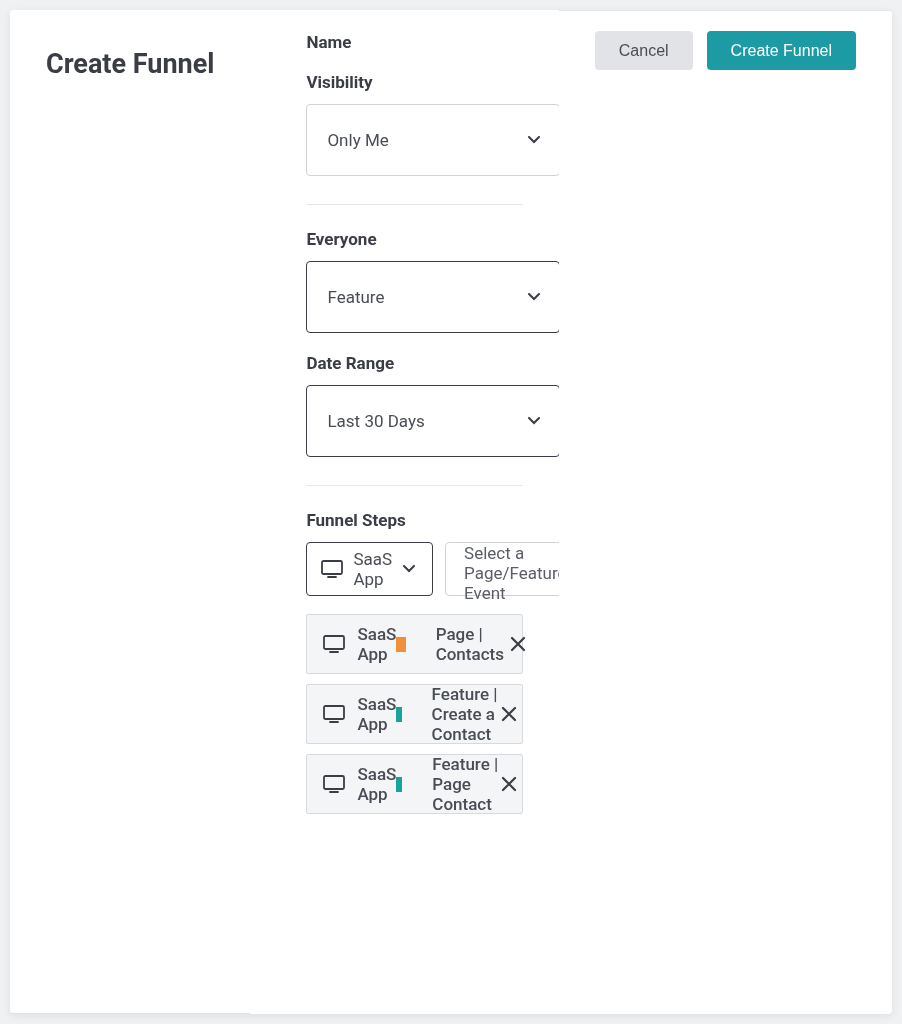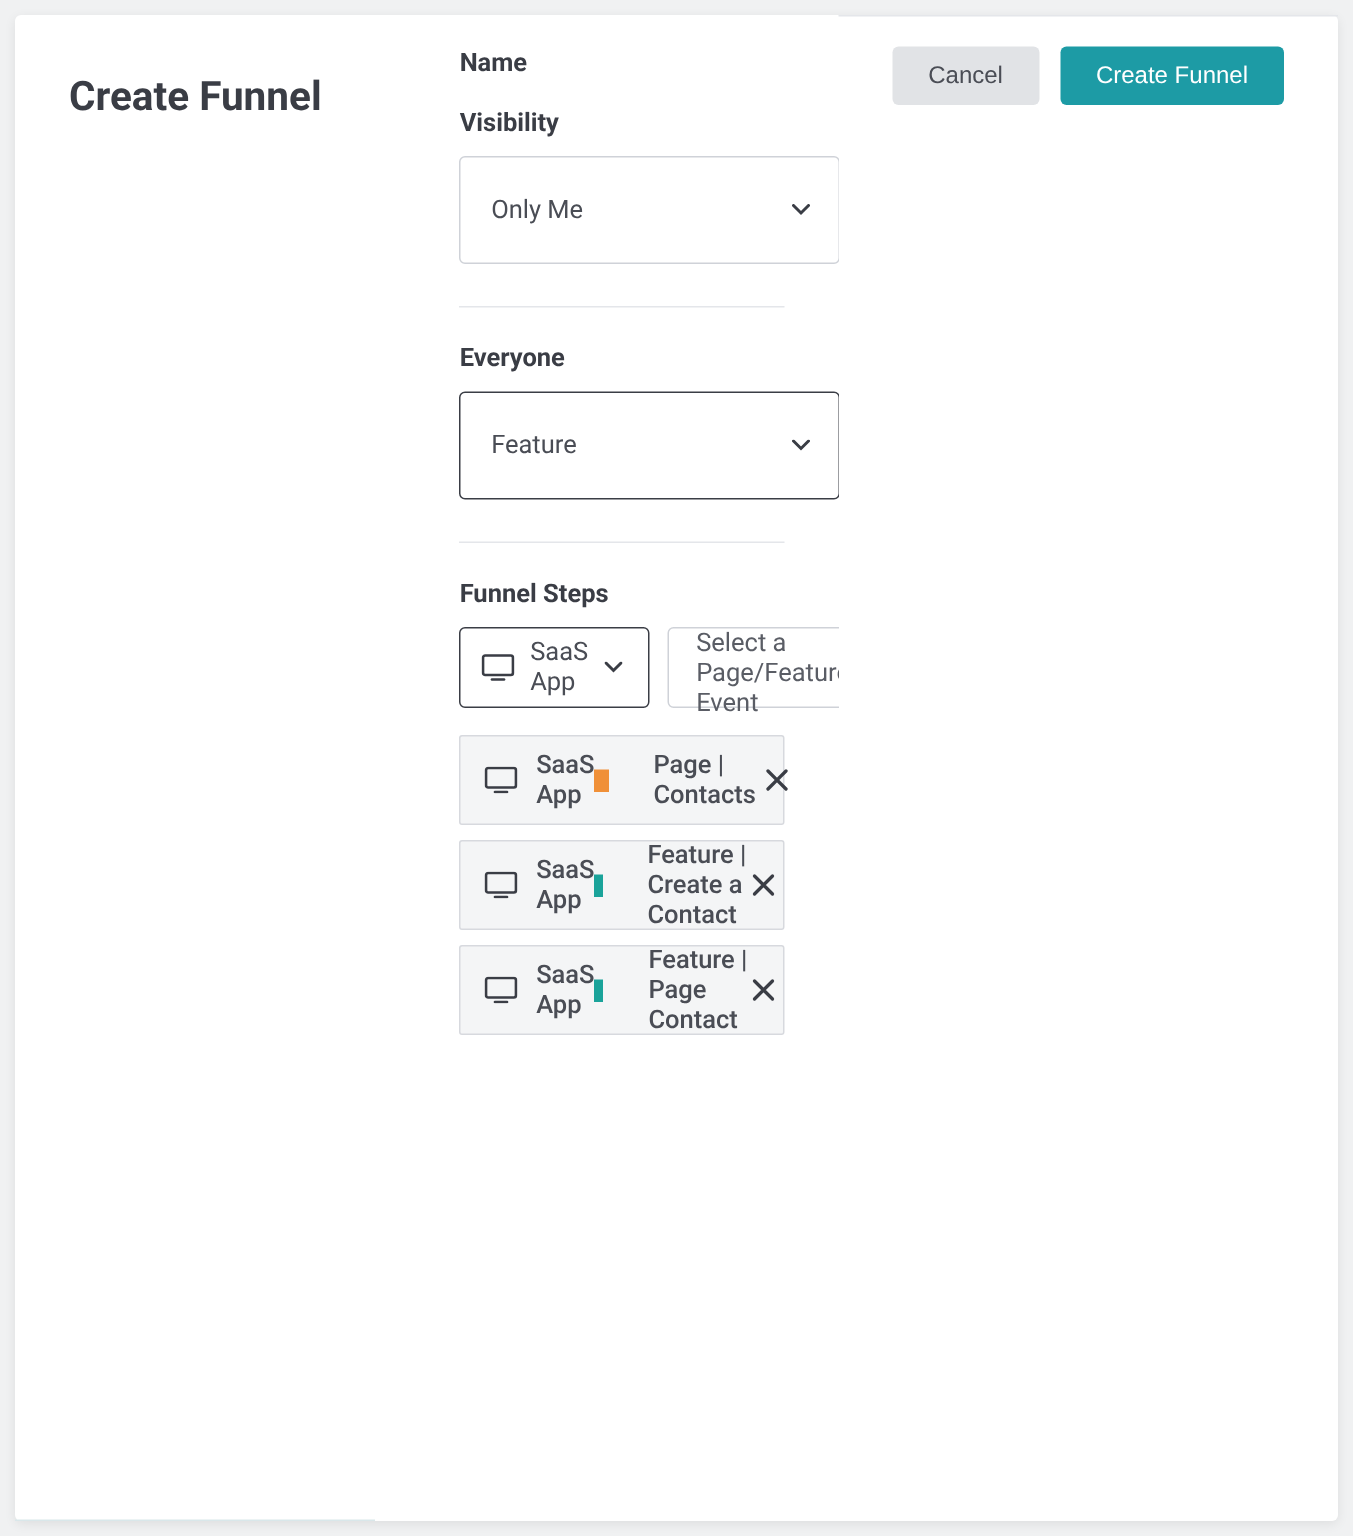--- a/index.html
+++ b/index.html
@@ -242,20 +242,31 @@
       <div class="select select-thin">
         <span>Feature</span>
         <span class="caret">
           <svg width="12" height="8" viewBox="0 0 12 8">
               <path d="M1 1l5 5 5-5" stroke="#3a3d45" stroke-width="2" fill="none" stroke-linecap="round"></path>
             </svg>
         </span>
       </div>
     </div>
 
+    <div class="section">
+      <label class="label">Date Range</label>
+      <div class="select select-thin">
+        <span>Last 30 Days</span>
+        <span class="caret">
+          <svg width="12" height="8" viewBox="0 0 12 8">
+              <path d="M1 1l5 5 5-5" stroke="#3a3d45" stroke-width="2" fill="none" stroke-linecap="round"></path>
+            </svg>
+        </span>
+      </div>
+    </div>
 
     <hr class="divider">
 
     <div class="section">
       <label class="label">Funnel Steps</label>
 
       <div class="steps-row">
         <div class="app-select">
           <span class="monitor-icon">
             <svg width="22" height="18" viewBox="0 0 22 18">

